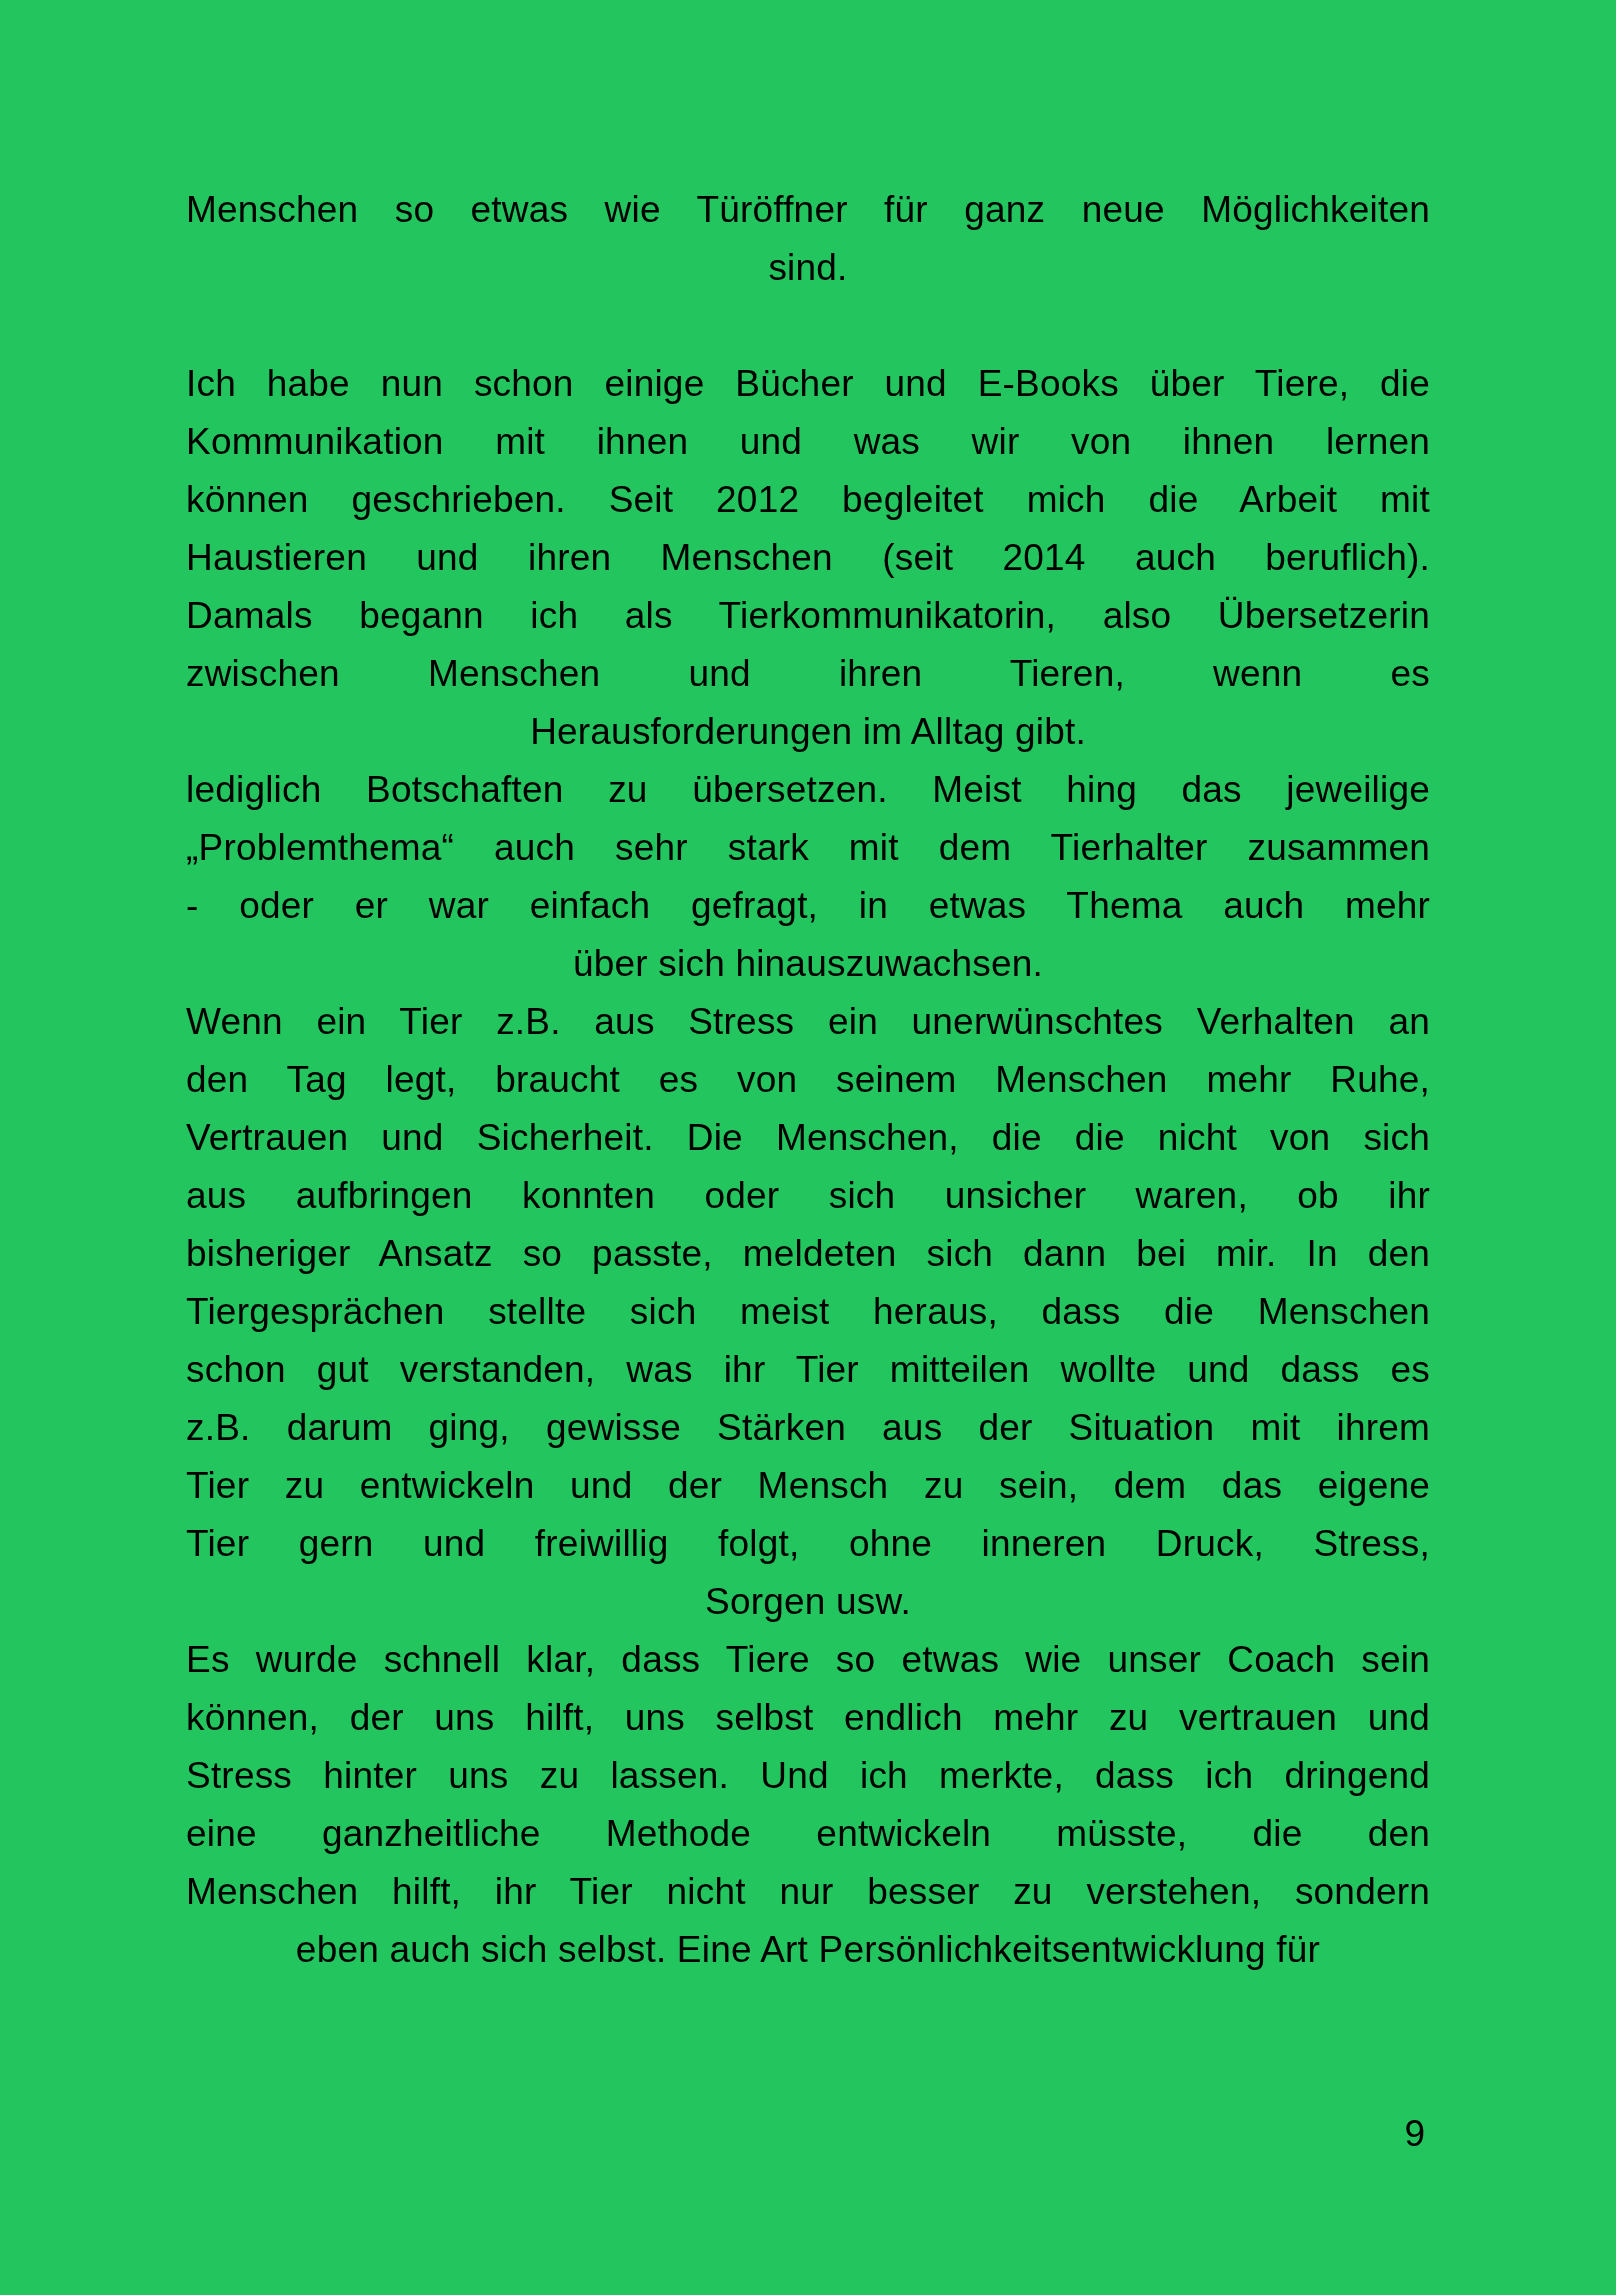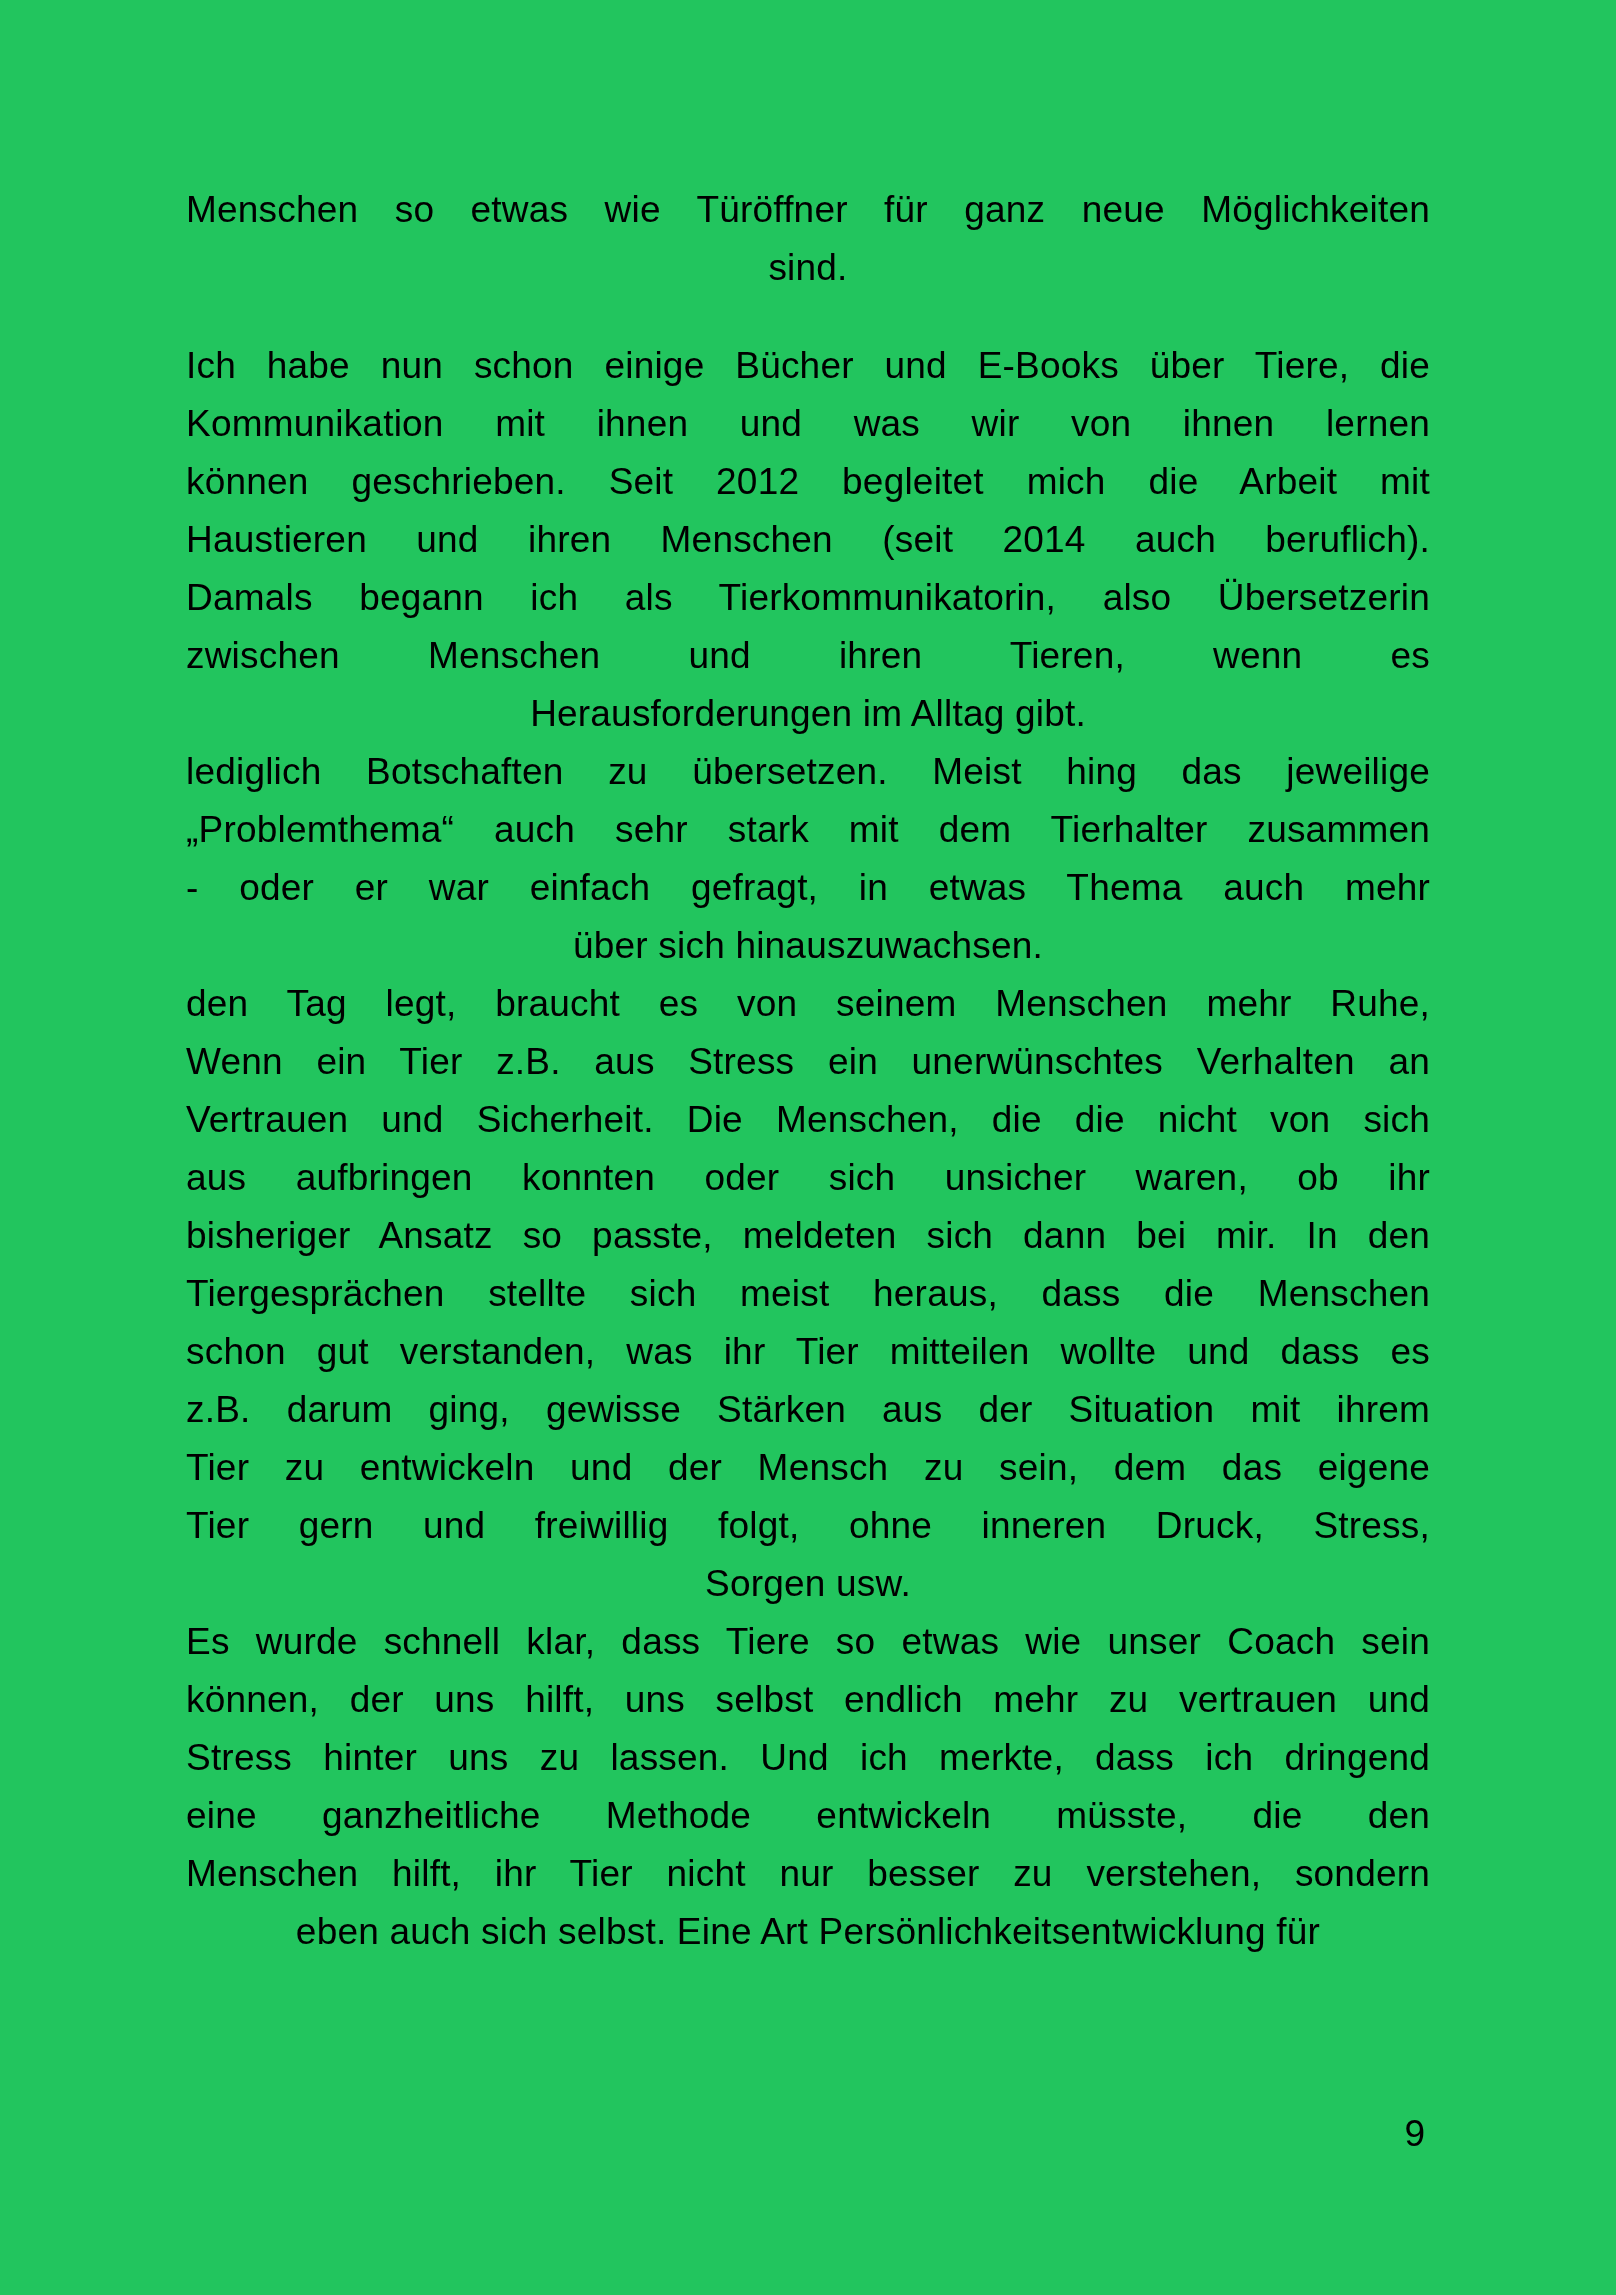--- a/index.html
+++ b/index.html
@@ -23,21 +23,21 @@
     width: 1244px;
     font-size: 37px;
     font-weight: 300;
     line-height: 58px;
     letter-spacing: 0.2px;
   }
   .para {
     margin: 0;
   }
   .para.gap {
-    margin-top: 40px;
+    margin-top: 58px;
   }
   .line {
     text-align: center;
   }
   .line.just {
     text-align: justify;
     text-align-last: justify;
   }
   .page-number {
     position: absolute;
@@ -68,22 +68,22 @@
         <div class="line just">zwischen Menschen und ihren Tieren, wenn es</div>
         <div class="line">Herausforderungen im Alltag gibt.</div>
       </div>
       <div class="para">
         <div class="line just">lediglich Botschaften zu übersetzen. Meist hing das jeweilige</div>
         <div class="line just">„Problemthema“ auch sehr stark mit dem Tierhalter zusammen</div>
         <div class="line just">- oder er war einfach gefragt, in etwas Thema auch mehr</div>
         <div class="line">über sich hinauszuwachsen.</div>
       </div>
       <div class="para">
+        <div class="line just">Wenn ein Tier z.B. aus Stress ein unerwünschtes Verhalten an</div>
         <div class="line just">den Tag legt, braucht es von seinem Menschen mehr Ruhe,</div>
-        <div class="line just">Wenn ein Tier z.B. aus Stress ein unerwünschtes Verhalten an</div>
         <div class="line just">Vertrauen und Sicherheit. Die Menschen, die die nicht von sich</div>
         <div class="line just">aus aufbringen konnten oder sich unsicher waren, ob ihr</div>
         <div class="line just">bisheriger Ansatz so passte, meldeten sich dann bei mir. In den</div>
         <div class="line just">Tiergesprächen stellte sich meist heraus, dass die Menschen</div>
         <div class="line just">schon gut verstanden, was ihr Tier mitteilen wollte und dass es</div>
         <div class="line just">z.B. darum ging, gewisse Stärken aus der Situation mit ihrem</div>
         <div class="line just">Tier zu entwickeln und der Mensch zu sein, dem das eigene</div>
         <div class="line just">Tier gern und freiwillig folgt, ohne inneren Druck, Stress,</div>
         <div class="line">Sorgen usw.</div>
       </div>

